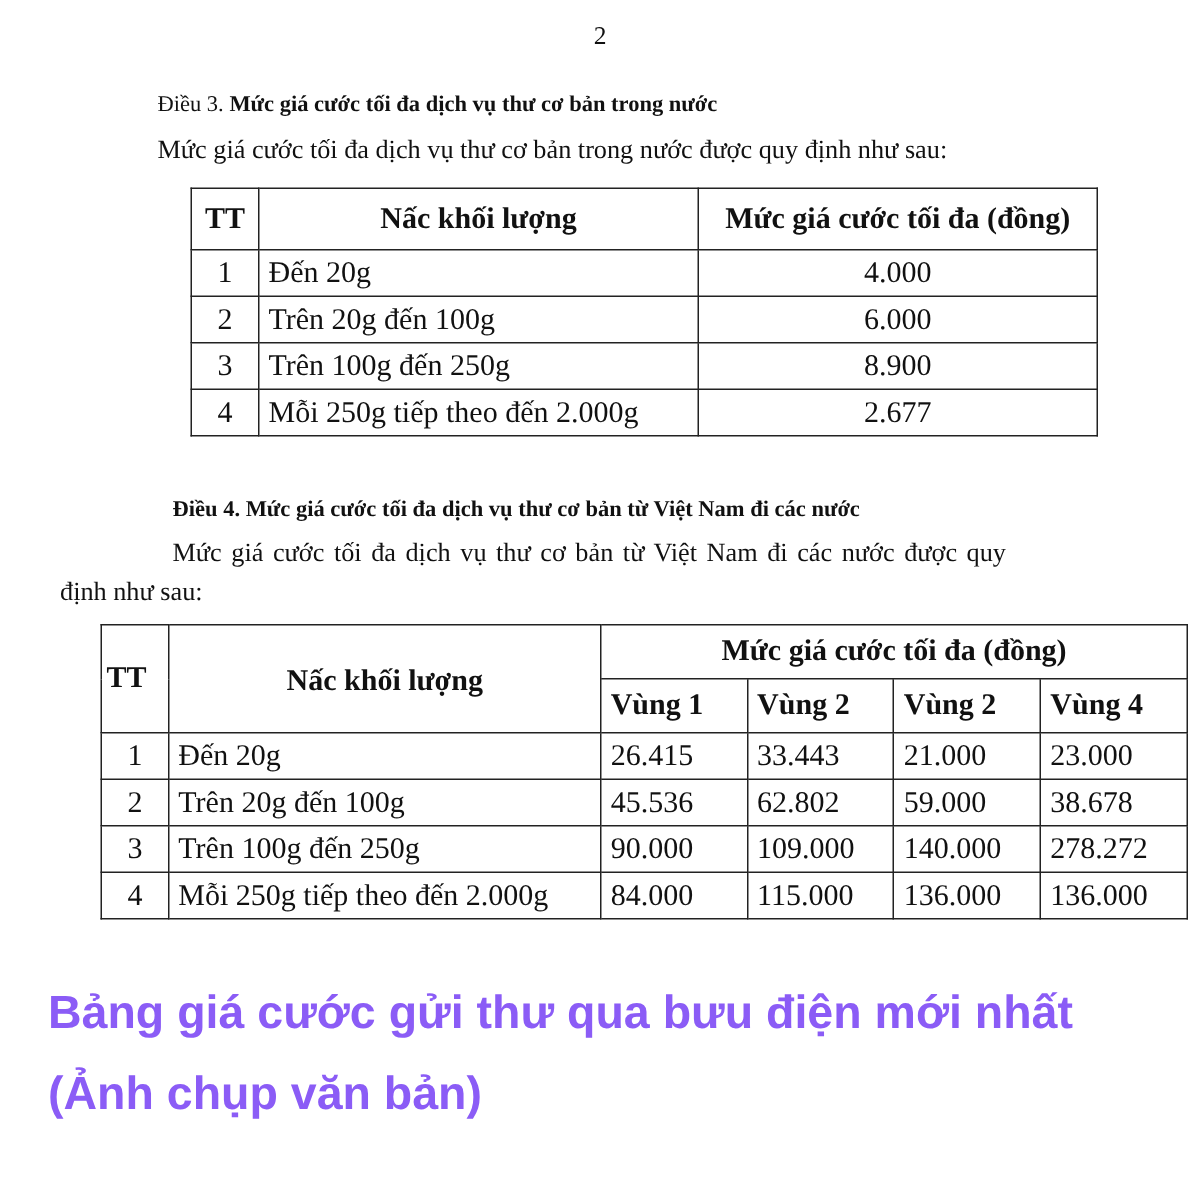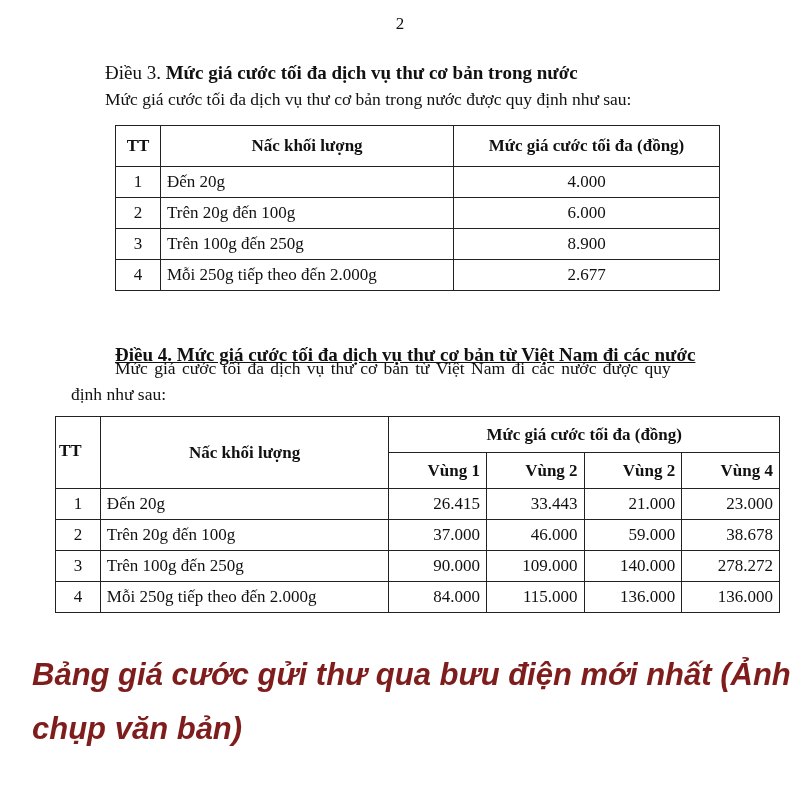--- a/index.html
+++ b/index.html
@@ -1,38 +1,38 @@
 <!DOCTYPE html>
 <html><head>
   <meta charset="utf-8">
   <style>
     html, body { margin:0; padding:0; }
     body { width:800px; height:800px; background:#ffffff; position:relative; overflow:hidden; color:#111; font-family:"Liberation Serif","DejaVu Serif",serif; }
     .page-num { position:absolute; left:0; width:800px; top:14px; text-align:center; font-size:17px; }
-    .heading { position:absolute; font-size:19px; font-weight:bold; white-space:nowrap; }
+    .heading { position:absolute; font-size:15px; font-weight:bold; white-space:nowrap; }
     .para { position:absolute; font-size:17.5px; white-space:nowrap; }
-    table { position:absolute; border-collapse:collapse; font-size:17px; }
+    table { position:absolute; border-collapse:collapse; font-size:20px;margin-left:12px; }
     td, th { border:1.6px solid #222; padding:0 6px; }
     th { font-weight:bold; }
     #t1 { left:115px; top:125px; width:605px; }
     #t1 th { height:40px; }
     #t1 td { height:30px; }
     #t1 .c-tt { width:32px; text-align:center; }
     #t1 .c-w { width:280px; text-align:left; }
     #t1 .c-p { text-align:center; }
     #t2 { left:55px; top:416px; width:725px; }
     #t2 .h1 { height:36px; }
     #t2 .h2 { height:36px; }
     #t2 td { height:30px; }
     #t2 .c-tt { width:32px; text-align:center; }
     #t2 .c-w { width:278px; text-align:left; }
-    #t2 .c-p { width:85px; text-align:right; }
+    #t2 .c-p { width:85px; text-align:left; }
     #t2 th.tt-h { vertical-align:top; padding-top:24px; text-align:left; padding-left:3px; }
     #t2 th.w-h { vertical-align:top; padding-top:26px; }
-    .caption { position:absolute; left:32px; top:648px; width:760px; font-family:"Liberation Sans","DejaVu Sans",sans-serif; font-style:italic; font-weight:bold; font-size:31px; line-height:54px; color:#7f1d1d; }
+    .caption { position:absolute; left:32px; top:648px; width:760px; font-family:"Liberation Sans","DejaVu Sans",sans-serif; font-weight:bold; font-size:31px; line-height:54px; color:#8b5cf6; }
   </style>
 </head>
 <body>
 
 <div class="page-num">2</div>
 
 <div class="heading" style="left:105px; top:62px;"><span style="font-weight:normal">Điều 3.</span> <span>Mức giá cước tối đa dịch vụ thư cơ bản trong nước</span></div>
 <div class="para" style="left:105px; top:89px;">Mức giá cước tối đa dịch vụ thư cơ bản trong nước được quy định như sau:</div>
 
 <table id="t1">
@@ -58,23 +58,23 @@
     <td class="c-p">8.900</td>
   </tr>
   <tr>
     <td class="c-tt">4</td>
     <td class="c-w">Mỗi 250g tiếp theo đến 2.000g</td>
     <td class="c-p">2.677</td>
   </tr>
 </tbody>
   </table>
 
-<div class="heading" style="left:115px; top:344px;text-decoration:underline;">Điều 4. Mức giá cước tối đa dịch vụ thư cơ bản từ Việt Nam đi các nước</div>
+<div class="heading" style="left:115px; top:332px;">Điều 4. Mức giá cước tối đa dịch vụ thư cơ bản từ Việt Nam đi các nước</div>
 <div class="para" style="left:115px; top:358px; word-spacing:2px;">Mức giá cước tối đa dịch vụ thư cơ bản từ Việt Nam đi các nước được quy</div>
-<div class="para" style="left:71px; top:384px;">định như sau:</div>
+<div class="para" style="left:40px; top:384px;">định như sau:</div>
 
 <table id="t2">
   <tbody>
       <tr class="h1">
     <th class="c-tt tt-h" rowspan="2">TT</th>
     <th class="c-w w-h" rowspan="2" style="text-align:center">Nấc khối lượng</th>
     <th colspan="4">Mức giá cước tối đa (đồng)</th>
   </tr>
   <tr class="h2">
     <th class="c-p">Vùng 1</th>
@@ -86,22 +86,22 @@
     <td class="c-tt">1</td>
     <td class="c-w">Đến 20g</td>
     <td class="c-p">26.415</td>
     <td class="c-p">33.443</td>
     <td class="c-p">21.000</td>
     <td class="c-p">23.000</td>
   </tr>
   <tr>
     <td class="c-tt">2</td>
     <td class="c-w">Trên 20g đến 100g</td>
-    <td class="c-p">37.000</td>
-    <td class="c-p">46.000</td>
+    <td class="c-p">45.536</td>
+    <td class="c-p">62.802</td>
     <td class="c-p">59.000</td>
     <td class="c-p">38.678</td>
   </tr>
   <tr>
     <td class="c-tt">3</td>
     <td class="c-w">Trên 100g đến 250g</td>
     <td class="c-p">90.000</td>
     <td class="c-p">109.000</td>
     <td class="c-p">140.000</td>
     <td class="c-p">278.272</td>

